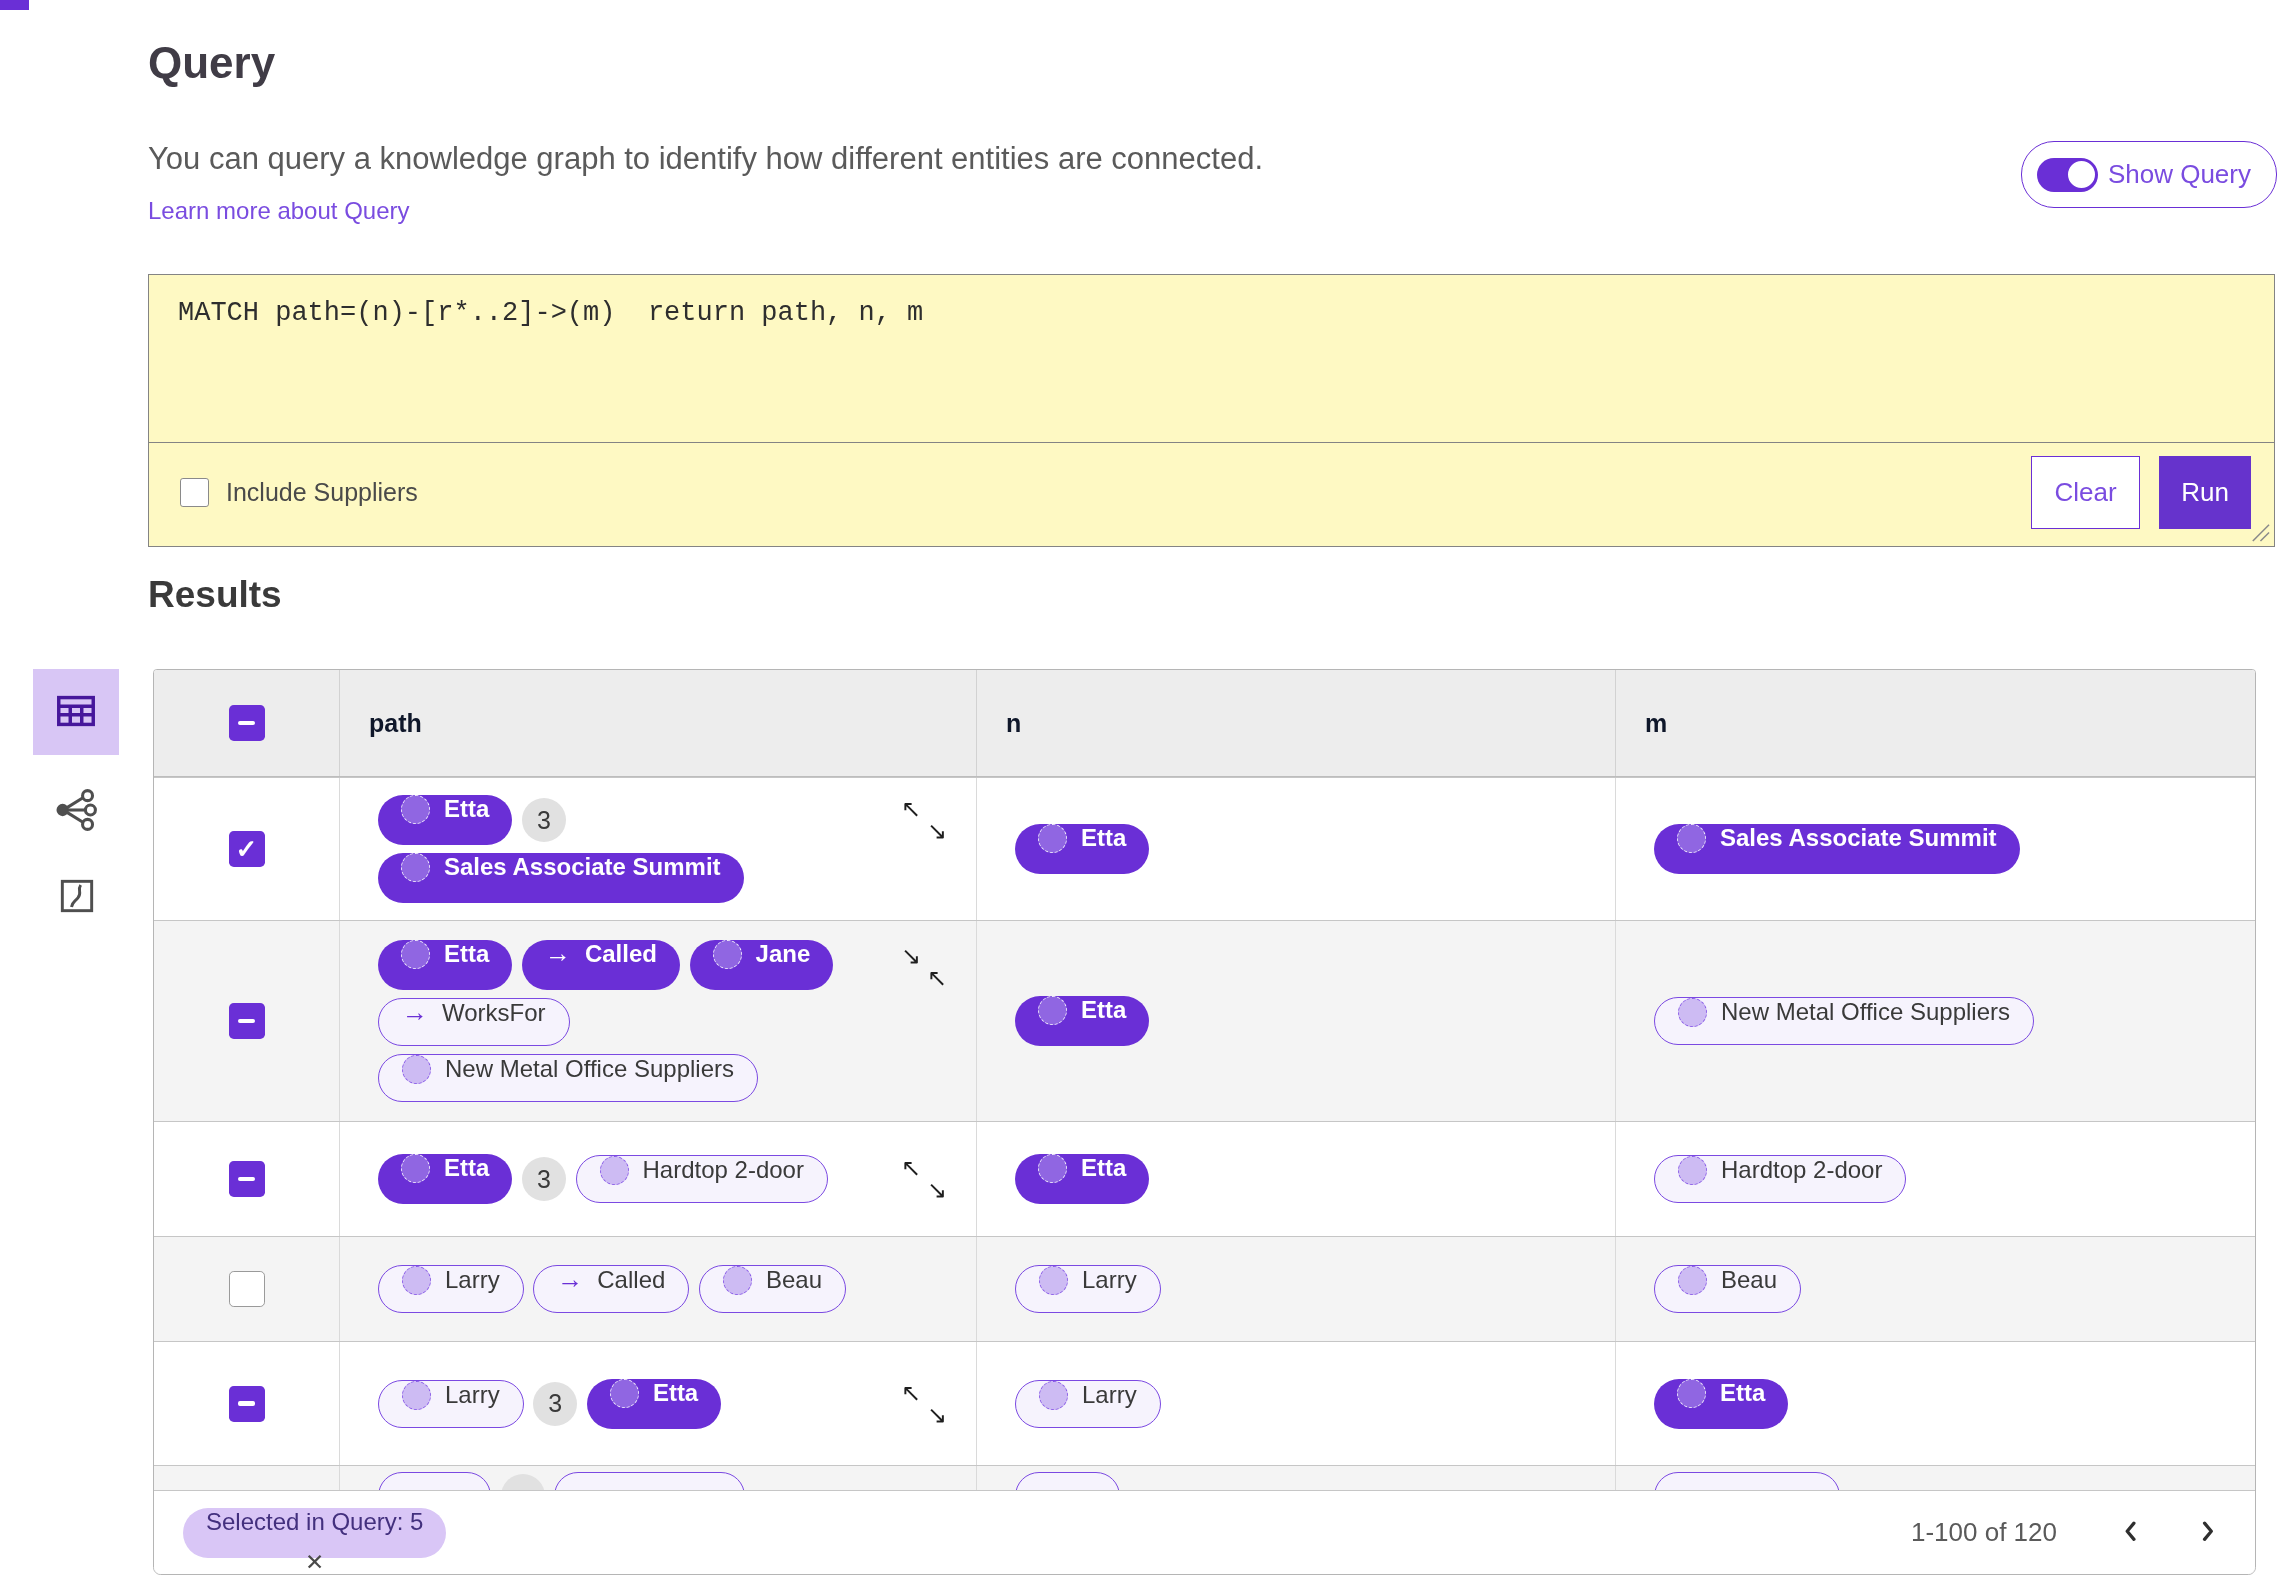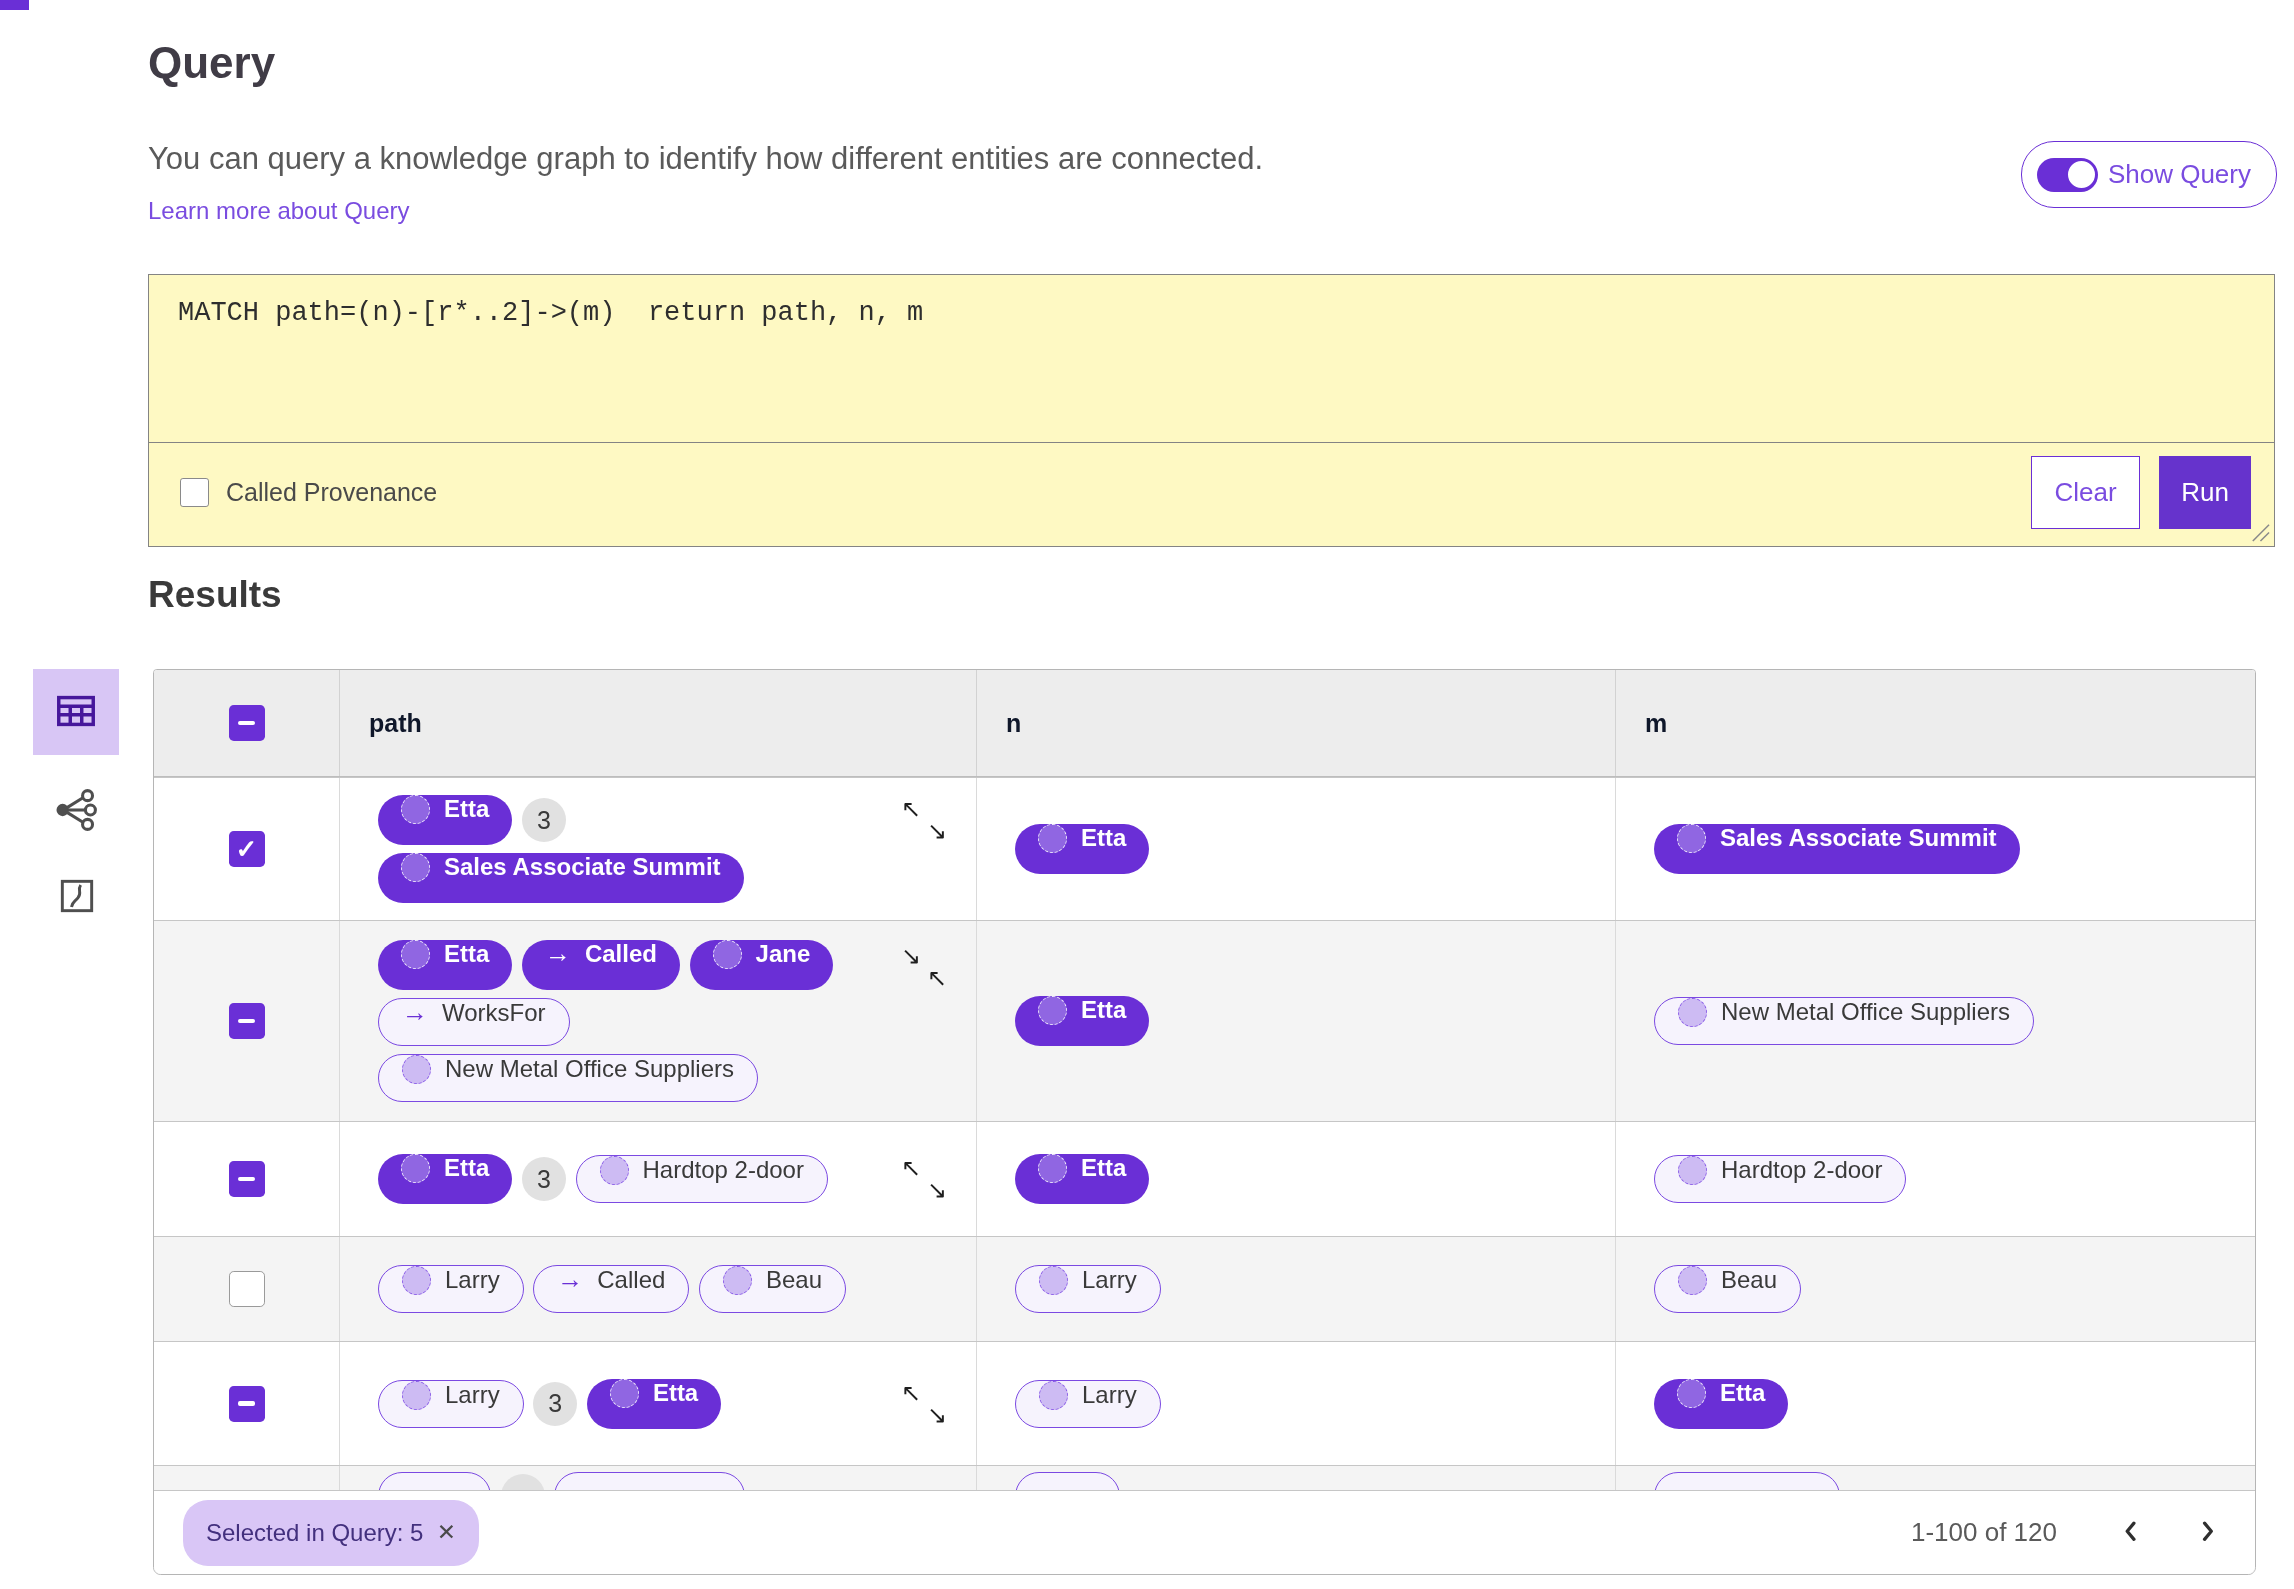--- a/index.html
+++ b/index.html
@@ -93,21 +93,21 @@
   .xicon { position:relative; width:46px; height:46px; margin-left:auto; flex:none; cursor:pointer; }
   .xicon span { position:absolute; font-size:24px; color:#1f1f1f; line-height:1; }
   .xicon .tl { left:0; top:0; } .xicon .br { right:0; bottom:0; }
   .xicon-center { align-self:center; }
   .r2 .xicon { align-self:flex-start; margin-top:3.8px; }
 
   
   .tfoot { position:absolute; left:0; right:0; bottom:0; height:84px; background:#fff; z-index:5;
     border-top:1.9px solid #c6c6c6; display:flex; align-items:center; padding:0 27px 0 29px; border-radius:0 0 7.6px 7.6px; }
   .chip { display:flex; align-items:center; gap:13.4px; background:#d9c6f6; border-radius:25px;
-    height:66px; padding:0 23px; cursor:pointer; }
+    height:50px; padding:0 23px; cursor:pointer;flex-direction:column; }
   .chip-label { font-size:24px; color:#43307e; }
   .chip-x { font-size:23px; color:#4a4a4a; cursor:pointer; }
   .pager { margin-left:auto; display:flex; align-items:center; gap:34px; }
   .range { font-size:26px; color:#5a5a5a; margin-right:19px; }
   .pgbtn { width:42px; height:42px; display:flex; align-items:center; justify-content:center; background:none; border:none; cursor:pointer; }
 </style>
 </head>
 <body>
 
 <div class="page">
@@ -128,21 +128,21 @@
   <div class="qbox">
     <div class="qcode">MATCH path=(n)-[r*..2]-&gt;(m)  return path, n, m</div>
     <div class="resize-handle">
       <svg width="21" height="21" viewBox="0 0 22 22">
           <line x1="4" y1="21" x2="21" y2="4" stroke="#8a8a8a" stroke-width="1.6"></line>
           <line x1="12" y1="21" x2="21" y2="12" stroke="#8a8a8a" stroke-width="1.6"></line>
         </svg>
     </div>
     <div class="qbar">
       <span class="prov-cbx"></span>
-      <span class="prov-label">Called Provenance</span>
+      <span class="prov-label">Include Suppliers</span>
       <span class="spacer"></span>
       <button class="btn btn-clear">Clear</button>
       <button class="btn btn-run">Run</button>
     </div>
   </div>
 
   <div class="h2">Results</div>
 
   <button class="rail-btn rail-table">
     <span>

